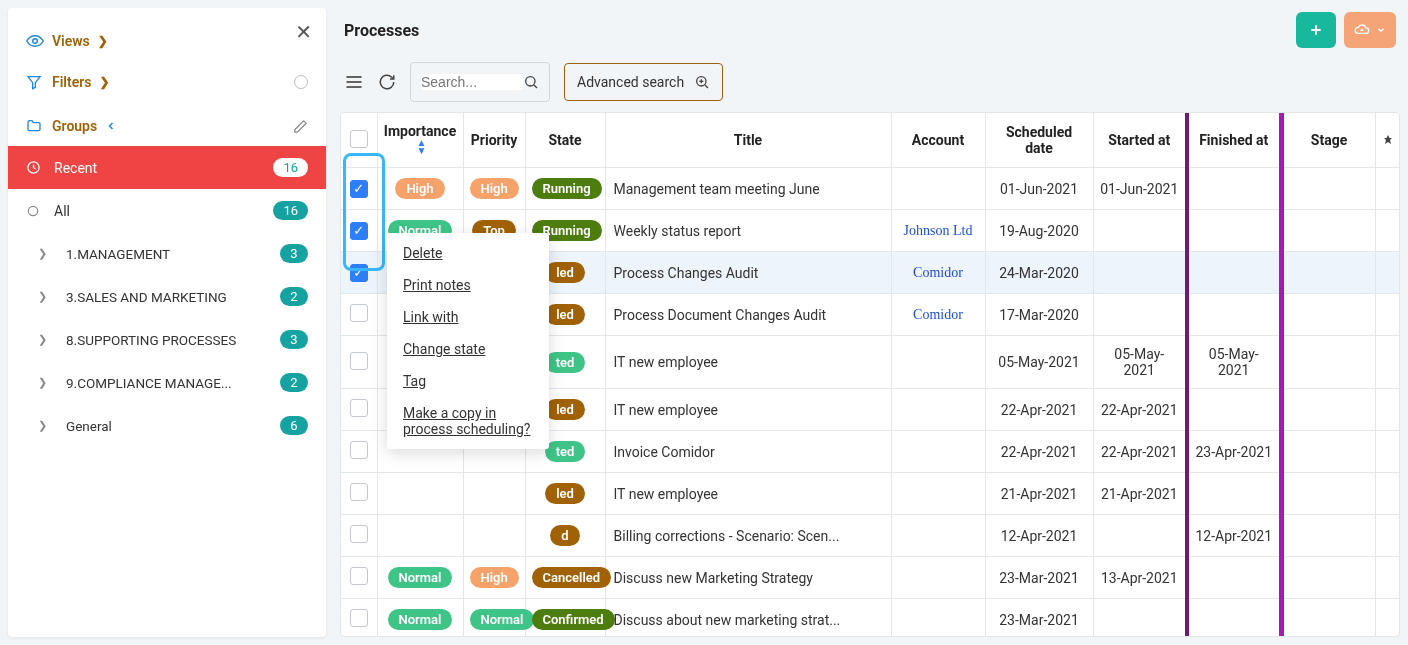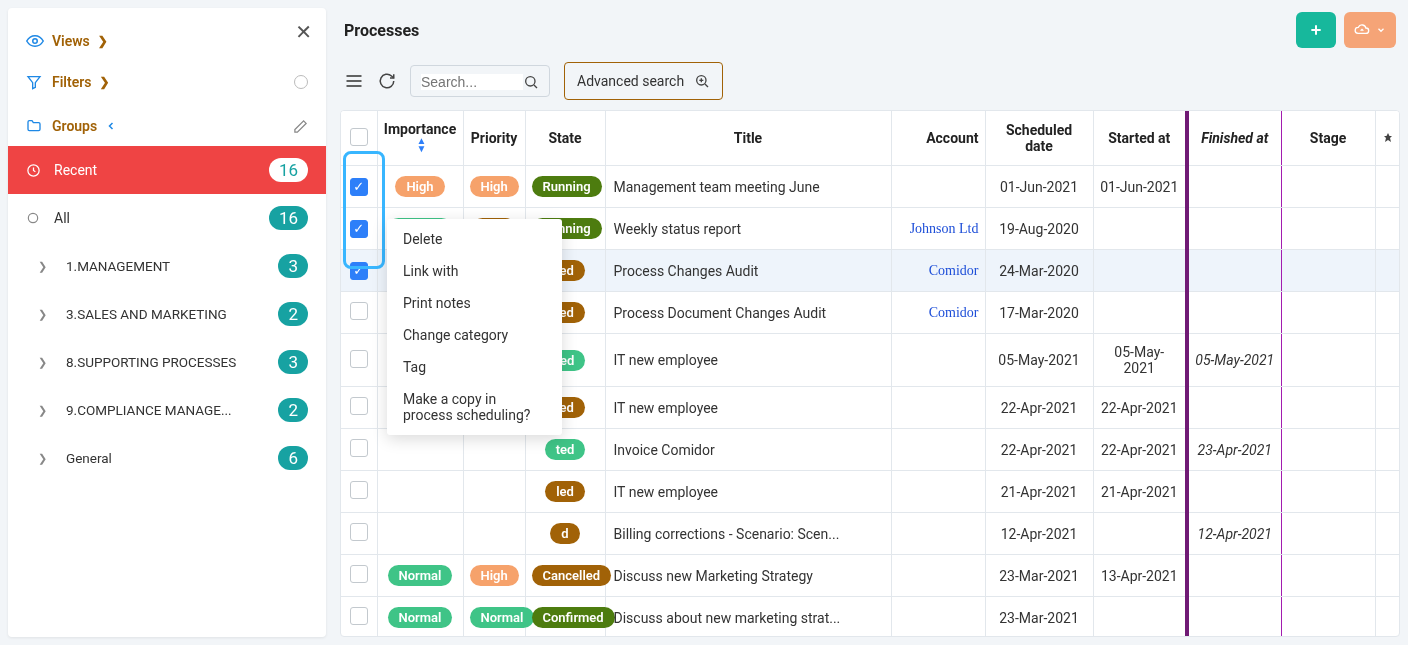--- a/index.html
+++ b/index.html
@@ -15,77 +15,77 @@
 .side-row .chev { margin-left: 8px; font-size: 12px; }
 .side-row .right-circle { margin-left: auto; width: 14px; height: 14px; border: 1.5px solid #bbb; border-radius: 50%; }
 .side-row .right-edit { margin-left: auto; color: #888; font-size: 14px; }
 .side-row.groups { margin-top: 4px; }
 .side-row.groups .chev { transform: rotate(90deg); display:none; }
 
 .group-item { display: flex; align-items: center; padding: 12px 18px; cursor: pointer; font-size: 14px; }
 .group-item.active { background: #ef4444; color: #fff; }
 .group-item .g-icon { width: 20px; display: inline-flex; align-items: center; }
 .group-item .g-label { margin-left: 8px; flex: 1; white-space: nowrap; overflow: hidden; text-overflow: ellipsis; }
-.group-item .g-count { background: #17a2a2; color: #fff; border-radius: 14px; padding: 2px 10px; font-size: 17px; min-width: 28px; text-align: center; }
+.group-item .g-count { background: #17a2a2; color: #fff; border-radius: 14px; padding: 2px 10px; font-size: 13px; min-width: 28px; text-align: center; }
 .group-item.active .g-count { background: #fff; color: #17a2a2; }
 .group-item .chev-r { font-size: 11px; color: #888; margin-right: 6px; }
 .group-item.sub { padding-left: 30px; font-size: 13.5px; }
 
 
 .main { flex: 1; display: flex; flex-direction: column; }
 .page-title-row { display: flex; align-items: center; padding: 4px 4px 10px; }
 .page-title { font-size: 16px; font-weight: 700; color: #222; }
 .title-actions { margin-left: auto; display: flex; gap: 8px; }
 .btn-add { background: #17b89c; color: #fff; border-radius: 6px; width: 40px; height: 36px; display: inline-flex; align-items: center; justify-content: center; font-size: 20px; cursor: pointer; }
 .btn-sync { background: #f5a477; color: #fff; border-radius: 6px; height: 36px; padding: 0 10px; display: inline-flex; align-items: center; gap: 6px; cursor: pointer; }
 
 .toolbar { display: flex; align-items: center; gap: 14px; padding: 4px 4px 10px; }
 .tb-icon { color: #444; cursor: pointer; font-size: 18px; }
-.search-box { display: flex; align-items: flex-start; border: 1px solid #d0d7de; border-radius: 4px; height: 32px; padding: 8px 10px; width: 140px; }
+.search-box { display: flex; align-items: center; border: 1px solid #d0d7de; border-radius: 4px; height: 40px; padding: 8px 10px; width: 140px; }
 .search-box input { border: none; outline: none; width: 100%; font-size: 14px; }
 .search-box .s-icon { color: #444; }
 .adv-search { display: flex; align-items: center; border: 1px solid #a16207; border-radius: 4px; height: 38px; padding: 0 12px; gap: 10px; cursor: pointer; }
 .adv-search .s-icon { color: #444; }
 
 .table-wrap { background: #fff; border-radius: 4px; border: 1px solid #e2e7ec; position: relative; overflow: hidden; flex: 1; }
 table { border-collapse: collapse; width: 100%; table-layout: fixed; }
 th, td { border-bottom: 1px solid #e2e7ec; padding: 10px 6px; text-align: center; vertical-align: middle; font-size: 14px; }
 th { font-weight: 700; color: #222; background: #fff; }
 td.title-cell { text-align: left; padding-left: 8px; overflow: hidden; text-overflow: ellipsis; white-space: nowrap; }
 th.title-cell { text-align: center; }
 th.col-check, td.col-check { width: 36px; border-right: 1px solid #e2e7ec; }
 th.col-imp, td.col-imp { width: 86px; border-right: 1px solid #e2e7ec; }
 th.col-pri, td.col-pri { width: 62px; border-right: 1px solid #e2e7ec; }
 th.col-state, td.col-state { width: 80px; border-right: 1px solid #e2e7ec; }
 th.title-cell, td.title-cell { border-right: 1px solid #e2e7ec; }
-th.col-acc, td.col-acc { width: 94px; border-right: 1px solid #e2e7ec; text-align: right; }
+th.col-acc, td.col-acc { width: 94px; border-right: 1px solid #e2e7ec; }
 th.col-sched, td.col-sched { width: 108px; border-right: 1px solid #e2e7ec; }
 th.col-start, td.col-start { width: 94px; border-right: 4px solid #701a75; }
-th.col-fin, td.col-fin { width: 94px; border-right: 1px solid #a21caf; font-style: italic; }
+th.col-fin, td.col-fin { width: 94px; border-right: 5px solid #a21caf; }
 th.col-stage, td.col-stage { width: 94px; border-right: 1px solid #e2e7ec; }
 th.col-pin, td.col-pin { width: 24px; }
 tr.highlight td { background: #eef4fb; }
 
 .sort-icon { display:inline-block; color:#2d7ff9; font-size:10px; margin-left:3px; line-height:8px; }
 
 .chk { width: 18px; height: 18px; border: 1.5px solid #c3c9ce; border-radius: 3px; display: inline-flex; align-items: center; justify-content: center; cursor: pointer; background: #fff; }
 .chk.checked { background: #2d7ff9; border-color: #2d7ff9; color: #fff; }
 .chk.checked::after { content: "✓"; font-size: 13px; }
 
 .pill { display: inline-block; padding: 3px 11px; border-radius: 14px; color: #fff; font-size: 13px; font-weight: 600; white-space: nowrap; }
 .pill.orange { background: #f6a26b; }
 .pill.green { background: #3fc487; }
 .pill.pink { background: #a16207; }
 .pill.teal { background: #4d7c0f; }
 
 .link { color: #1d4ed8; cursor: pointer; font-family: Liberation Serif, serif; }
 
 .checkbox-highlight { position: absolute; z-index: 5; pointer-events: none; border: 3px solid #38b6ff; border-radius: 8px; left: 2px; top: 40px; width: 42px; height: 118px; }
 
-.context-menu { position: absolute; background: #fff; box-shadow: 0 4px 16px rgba(0,0,0,0.15); border-radius: 3px; z-index: 10; left: 46px; top: 108px; width: 175px; padding: 4px 0; }
+.context-menu { position: absolute; background: #fff; box-shadow: 0 4px 16px rgba(0,0,0,0.15); border-radius: 3px; z-index: 10; left: 46px; top: 120px; width: 162px; padding: 4px 0; text-decoration: underline; }
 .context-menu .cm-item { padding: 8px 16px; cursor: pointer; }
 
 svg { display: block; }
 </style>
 </head>
 <body>
 
 <div class="app">
 
   <div class="sidebar">
@@ -245,23 +245,23 @@
               <line x1="8" y1="11" x2="14" y2="11"></line>
             </svg>
         </span>
       </div>
     </div>
 
     <div class="table-wrap">
       <div class="checkbox-highlight"></div>
       <div class="context-menu" id="context-menu">
           <div class="cm-item">Delete</div>
+          <div class="cm-item">Print notes</div>
           <div class="cm-item">Link with</div>
-          <div class="cm-item">Print notes</div>
-          <div class="cm-item">Change category</div>
+          <div class="cm-item">Change state</div>
           <div class="cm-item">Tag</div>
           <div class="cm-item">Make a copy in process scheduling?</div>
         </div>
       <table>
         <thead>
           <tr>
             <th class="col-check">
               <span class="chk"></span>
             </th>
             <th class="col-imp">

